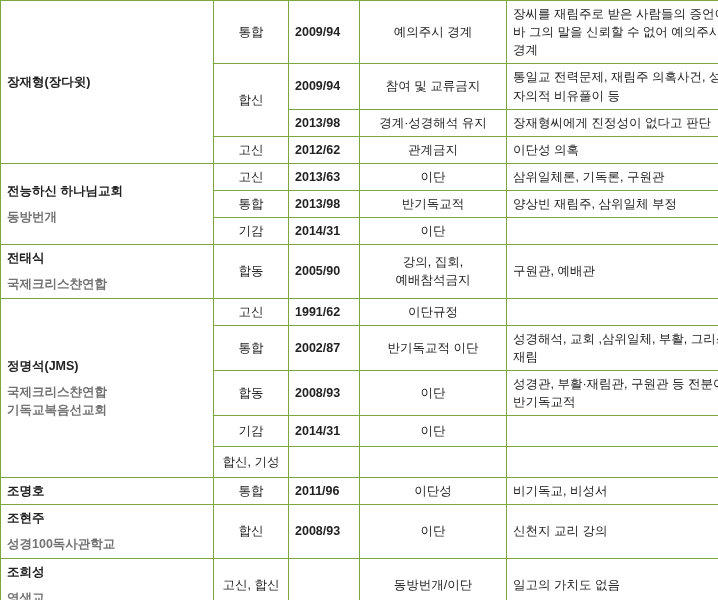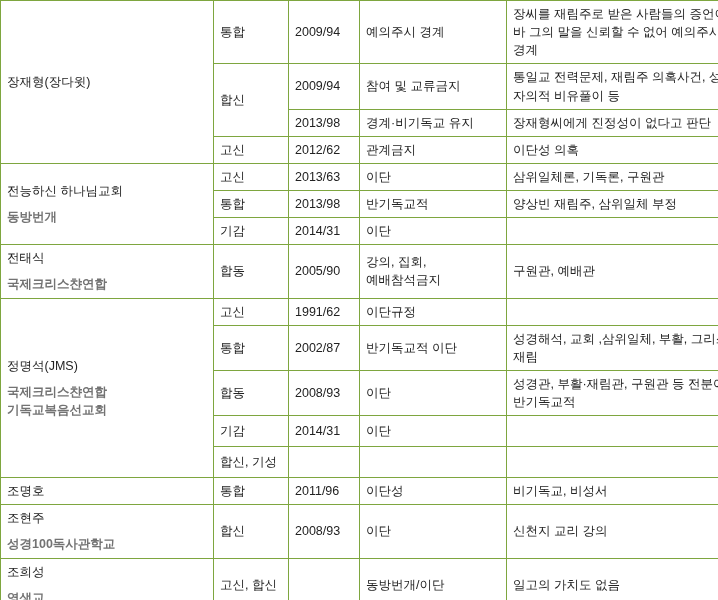--- a/index.html
+++ b/index.html
@@ -31,45 +31,46 @@
     word-break: keep-all;
   }
   td.c-name {
     width: 200px;
     font-weight: bold;
     color: #111111;
     vertical-align: middle;
   }
   td.c-org {
     width: 62px;
-    text-align: left;
+    text-align: center;
   }
   td.c-year {
     width: 58px;
     text-align: left;
     font-size: 12px;
+    font-weight: bold;
   }
   td.c-verdict {
     width: 134px;
-    text-align: left;
+    text-align: center;
   }
   td.c-reason {
     width: 246px;
     text-align: left;
   }
   .sub {
     display: block;
     font-weight: bold;
     font-size: 12.5px;
     color: #737373;
     margin-top: 8px;
   }
   .name-main {
     display: block;
-    font-weight: normal;
+    font-weight: bold;
   }
   .nowrap-pre {
     white-space: pre-line;
   }
   .empty-cell {
     height: 22px;
   }
 </style>
 </head>
 <body>
@@ -87,21 +88,21 @@
       <td class="c-reason">장씨를 재림주로 받은 사람들의 증언이 많은 바 그의 말을 신뢰할 수 없어 예의주시하며 경계</td>
     </tr>
     <tr>
       <td class="c-org" rowspan="2">합신</td>
       <td class="c-year">2009/94</td>
       <td class="c-verdict">참여 및 교류금지</td>
       <td class="c-reason">통일교 전력문제, 재림주 의혹사건, 성경의 자의적 비유풀이 등</td>
     </tr>
     <tr>
       <td class="c-year">2013/98</td>
-      <td class="c-verdict">경계·비기독교 유지</td>
+      <td class="c-verdict">경계·성경해석 유지</td>
       <td class="c-reason">장재형씨에게 진정성이 없다고 판단</td>
     </tr>
     <tr>
       <td class="c-org">고신</td>
       <td class="c-year">2012/62</td>
       <td class="c-verdict">관계금지</td>
       <td class="c-reason">이단성 의혹</td>
     </tr>
 
     <tr>

